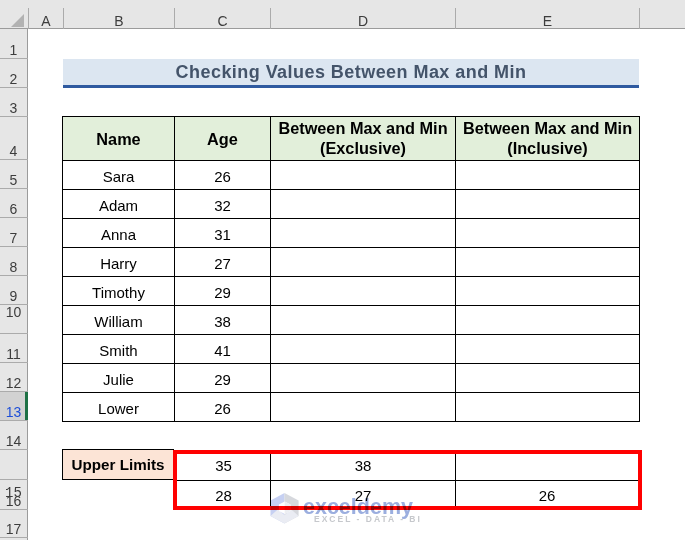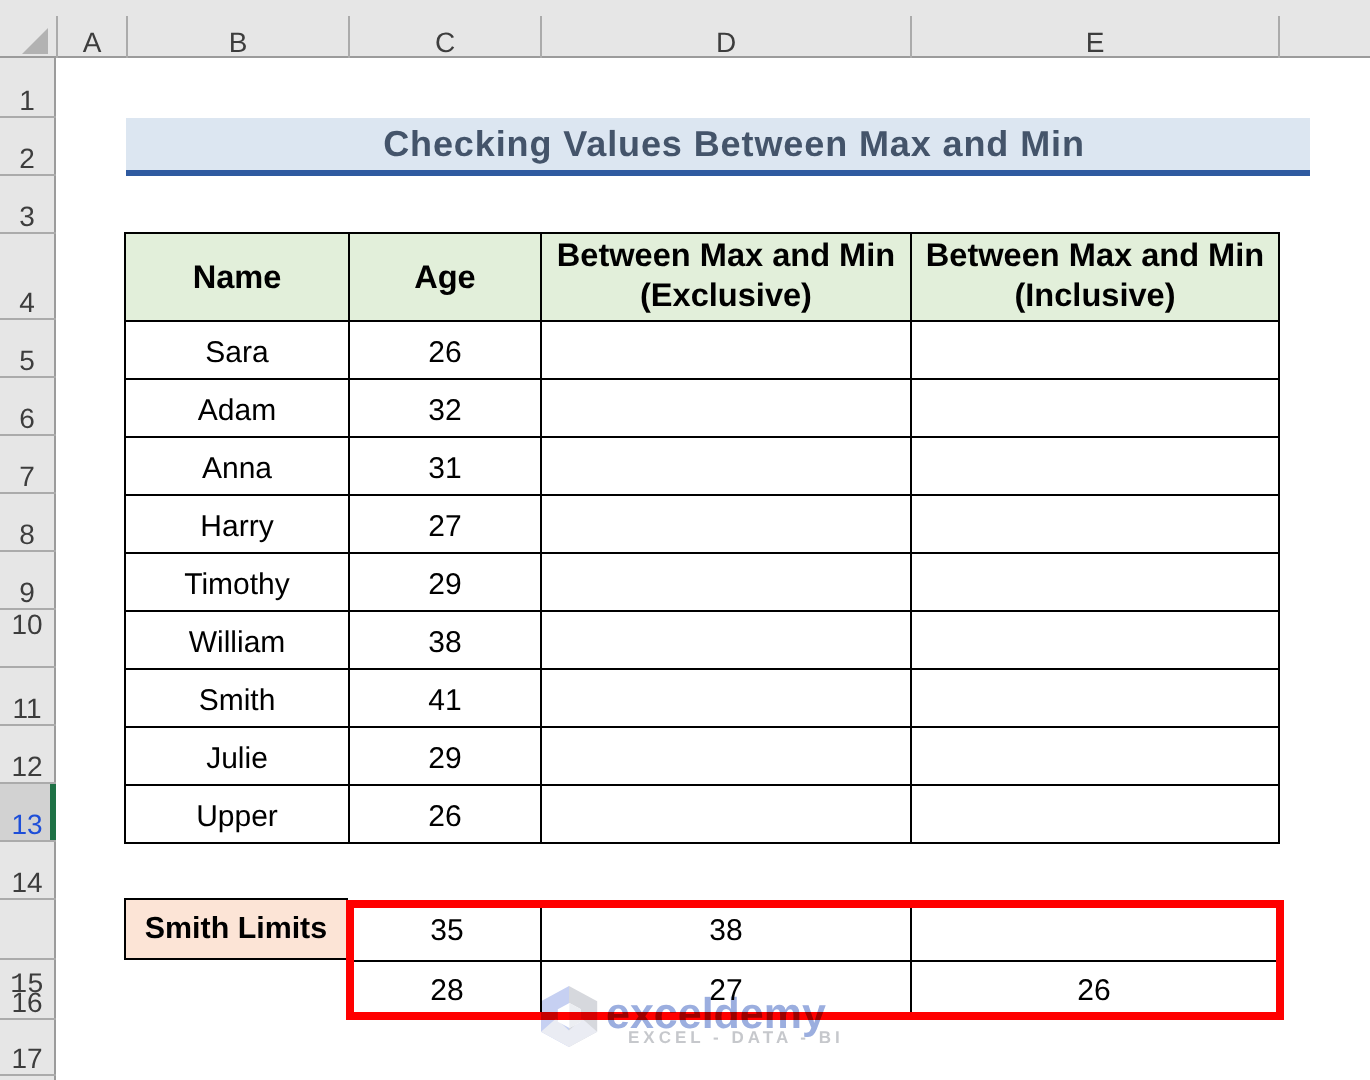--- a/index.html
+++ b/index.html
@@ -12,21 +12,21 @@
   .tick{position:absolute;top:8px;width:1px;height:21px;background:#ABABAB;}
   
   #rowhdr{left:0;top:29px;width:28px;height:511px;background:#E6E6E6;border-right:1px solid #9B9B9B;box-sizing:border-box;}
   .rowlbl{position:absolute;left:0;width:27px;text-align:center;font-size:14px;color:#3D3D3D;}
   .rline{position:absolute;left:0;width:28px;height:1px;background:#ABABAB;}
   
   #corner{left:0;top:0;width:28px;height:29px;}
   #corner svg{position:absolute;left:0;top:0;}
   
   #title{left:63px;top:59px;width:576px;height:26px;background:#DCE6F1;border-bottom:3px solid #2F5AA0;
-         text-align:center;line-height:27px;font-weight:bold;font-size:18px;letter-spacing:0.45px;color:#44546A;padding-left:16px;}
+         text-align:center;line-height:27px;font-weight:bold;font-size:18px;letter-spacing:0.45px;color:#44546A;}
   
   table{border-collapse:collapse;}
   #main{left:62px;top:116px;}
   #main td{border:1px solid #000;text-align:center;vertical-align:middle;padding:2px 0 0 0;font-size:15px;color:#000;}
   #main .hd{background:#E2EFDA;font-weight:bold;font-size:16.3px;line-height:19.5px;padding:0;}
   
   #limB{left:62px;top:449px;}
   #limB td{border:1px solid #000;background:#FCE4D6;font-weight:bold;font-size:15.2px;text-align:center;vertical-align:middle;padding:0;}
   #redbox{left:173px;top:450px;width:461px;height:51.5px;border:4px solid #FF0000;}
   .limcell{position:absolute;font-size:15px;text-align:center;}
@@ -154,35 +154,35 @@
         <td></td>
         <td></td>
       </tr>
     <tr style="height:29px;">
         <td>Julie</td>
         <td>29</td>
         <td></td>
         <td></td>
       </tr>
     <tr style="height:29px;">
-        <td>Upper</td>
+        <td>Lower</td>
         <td>26</td>
         <td></td>
         <td></td>
       </tr>
   </tbody>
   </table>
 
   <table id="limB" class="abs">
     <colgroup>
       <col style="width:111px">
     </colgroup>
     <tbody>
       <tr style="height:30px;">
-        <td>Smith Limits</td>
+        <td>Upper Limits</td>
       </tr>
   </tbody>
   </table>
 
   <div id="redbox" class="abs">
     <div class="blkline" style="left:0;top:26px;width:461px;height:1px;"></div>
     <div class="blkline" style="left:93px;top:0;width:1px;height:51.5px;"></div>
     <div class="blkline" style="left:278px;top:0;width:1px;height:51.5px;"></div>
     <div class="limcell" style="left:0;top:0;width:93px;line-height:24px;">35</div>
     <div class="limcell" style="left:94px;top:0;width:184px;line-height:24px;">38</div>

